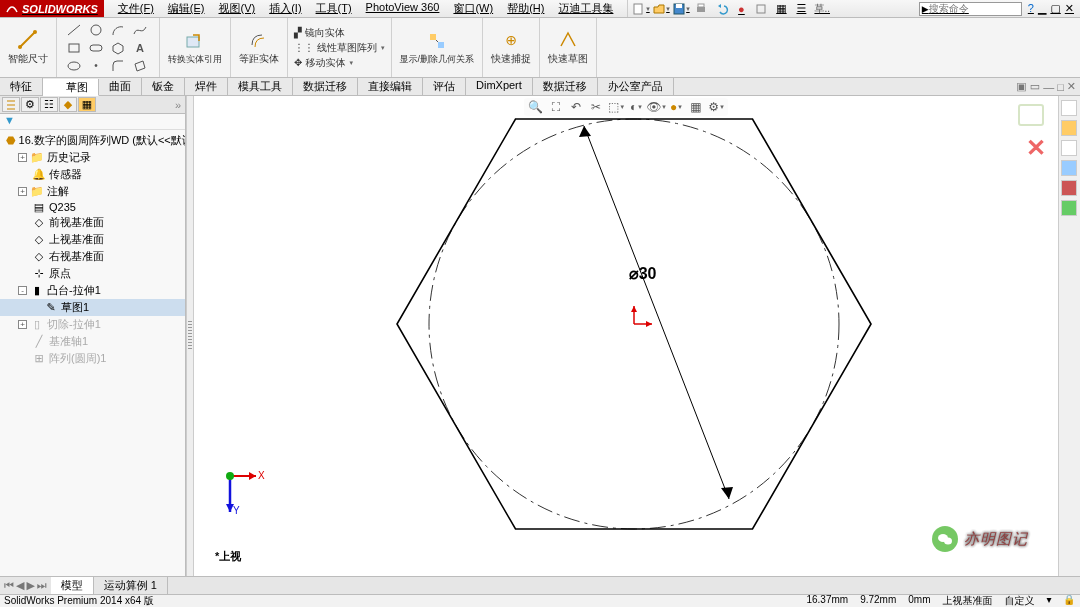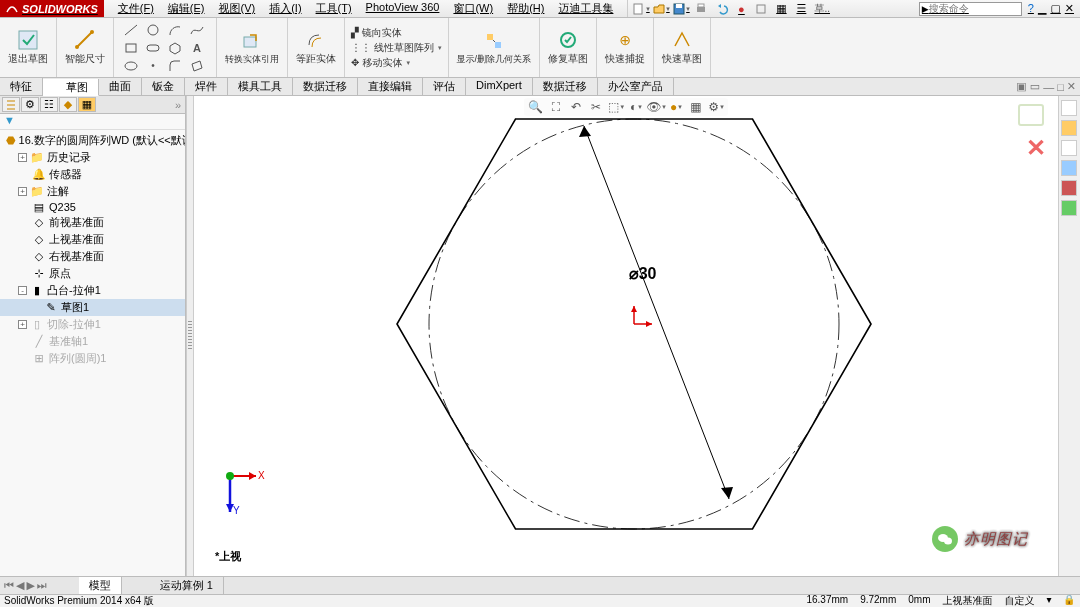--- a/index.html
+++ b/index.html
@@ -37,21 +37,21 @@
 .tree .exp { width:9px; height:9px; border:1px solid #888; font-size:8px; line-height:7px; text-align:center; color:#555; background:#fff; }
 .tree .ico { width:14px; height:12px; display:inline-flex; align-items:center; justify-content:center; }
 .grip { width:8px; background:#eee; border-left:1px solid #ccc; border-right:1px solid #ccc; position:relative; }
 .grip::after { content:""; position:absolute; left:1px; top:50%; width:4px; height:30px; transform:translateY(-50%); background:repeating-linear-gradient(#999,#999 1px,transparent 1px,transparent 3px); }
 .viewport { flex:1; position:relative; background:#fff; }
 .vp-toolbar { position:absolute; top:2px; left:50%; transform:translateX(-50%); display:flex; gap:4px; background:rgba(250,250,250,.7); padding:1px 4px; border-radius:3px; }
 .vp-toolbar .b { width:16px; height:16px; display:flex; align-items:center; justify-content:center; font-size:12px; color:#555; }
 .rightbar { width:22px; background:#f0f0f0; border-left:1px solid #ccc; display:flex; flex-direction:column; gap:4px; padding:4px 2px; }
 .rightbar .rb { width:16px; height:16px; border:1px solid #ccc; background:#fff; }
 .btabs { height:18px; background:#e6e6e6; border-top:1px solid #bcbcbc; display:flex; font-size:11px; align-items:center; }
-.btabs .bt { padding:1px 10px; border-right:1px solid #bcbcbc;margin-left:28px; }
+.btabs .bt { padding:1px 10px; border-right:1px solid #bcbcbc; }
 .btabs .bt.active { background:#fff; }
 .btabs .nav { display:flex; gap:2px; padding:0 4px; color:#777; }
 .status { height:13px; background:#f2f2f2; border-top:1px solid #bcbcbc; display:flex; font-size:10px; align-items:center; padding:0 4px; gap:12px; }
 .status .r { margin-left:auto; display:flex; gap:12px; }
 svg { overflow:visible; }
 .dim-text { font-size:16px; font-weight:bold; fill:#000; }
 .axis-label { position:absolute; font-size:11px; }
 .watermark { position:absolute; right:30px; bottom:24px; display:flex; align-items:center; gap:6px; opacity:.85; }
 .watermark .bubble { width:26px; height:26px; border-radius:50%; background:#5fbf4a; display:flex; align-items:center; justify-content:center; }
 .watermark .txt { color:#7f1d1d; font-size:15px; text-shadow:0 0 3px #333,0 0 3px #333; font-weight:500; letter-spacing:1px;font-style:italic; }
@@ -135,29 +135,20 @@
     <span>▁</span>
     <span>▢</span>
     <span>✕</span>
   </div>
 </div>
 
 <div class="ribbon">
   <div class="rgroup big">
     <div class="ic">
         <svg width="22" height="22">
-          <rect x="2" y="2" width="18" height="18" fill="#dfe8f5" stroke="#7aa"></rect>
-          <path d="M6 11l4 4 7-9" stroke="#2a7" stroke-width="2" fill="none"></path>
-        </svg>
-      </div>
-    <span>退出草图</span>
-  </div>
-  <div class="rgroup big">
-    <div class="ic">
-        <svg width="22" height="22">
           <path d="M3 18 L18 3" stroke="#c80" stroke-width="2"></path>
           <circle cx="3" cy="18" r="2" fill="#c80"></circle>
           <circle cx="18" cy="3" r="2" fill="#c80"></circle>
         </svg>
       </div>
     <span>智能尺寸</span>
   </div>
   <div class="rgroup grid">
     <span class="tool">
         <svg width="14" height="12">
@@ -248,29 +239,20 @@
   </div>
   <div class="rgroup big">
     <div class="ic">
         <svg width="20" height="20">
           <rect x="3" y="3" width="6" height="6" fill="#fc6"></rect>
           <rect x="11" y="11" width="6" height="6" fill="#9cf"></rect>
           <line x1="9" y1="9" x2="11" y2="11" stroke="#555"></line>
         </svg>
       </div>
     <span style="font-size:9px;text-align:center">显示/删除几何关系</span>
-  </div>
-  <div class="rgroup big">
-    <div class="ic">
-        <svg width="20" height="20">
-          <circle cx="10" cy="10" r="7" fill="none" stroke="#2a7" stroke-width="2"></circle>
-          <path d="M7 10l2 2 4-5" stroke="#2a7" stroke-width="2" fill="none"></path>
-        </svg>
-      </div>
-    <span>修复草图</span>
   </div>
   <div class="rgroup big">
     <div class="ic" style="font-size:14px;color:#c80">⊕</div>
     <span>快速捕捉</span>
   </div>
   <div class="rgroup big">
     <div class="ic">
         <svg width="20" height="20">
           <path d="M3 16 L10 3 L17 16" fill="none" stroke="#c80" stroke-width="1.5"></path>
         </svg>

